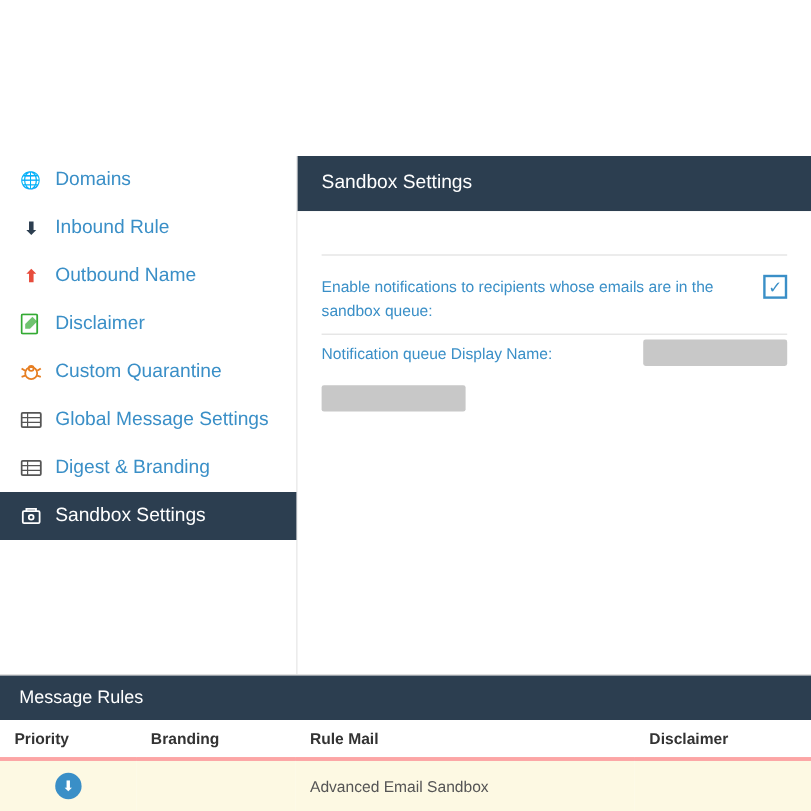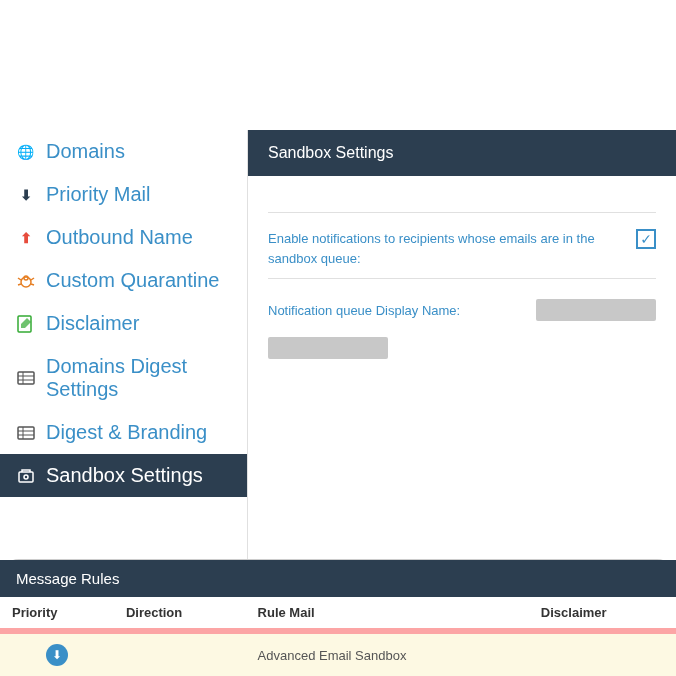--- a/index.html
+++ b/index.html
@@ -49,21 +49,21 @@
       background: #2c3e50;
       color: #fff;
     }
 
     .sidebar-item.active .sidebar-label {
       color: #fff;
     }
 
     .sidebar-label {
       color: #3a8fc7;
-      font-size: 20px;
+      font-size: 16px;
     }
 
     .sidebar-item.active .sidebar-label {
       color: #fff;
     }
 
     .icon {
       width: 20px;
       height: 20px;
       display: flex;
@@ -125,59 +125,58 @@
     .text-input-placeholder {
       width: 120px;
       height: 22px;
       background: #c8c8c8;
       border-radius: 2px;
     }
 
     .enable-row {
       display: flex;
       align-items: flex-start;
-      margin-bottom: 20px;
+      margin-bottom: 4px;
       padding-bottom: 10px;
       border-bottom: 1px solid #e0e0e0;
     }
 
     .enable-text {
       color: #3a8fc7;
       font-size: 13px;
       flex: 1;
       line-height: 1.5;
     }
 
     .divider {
       border-top: 1px solid #e0e0e0;
       margin-bottom: 16px;
     }
 
     
     .message-rules-section {
       background: #fff;
       border-top: 1px solid #ccc;
-      border-radius: 19px;
     }
 
     .message-rules-header {
       background: #2c3e50;
       color: #fff;
       padding: 10px 16px;
       font-size: 15px;
     }
 
     .rules-table {
       width: 100%;
       border-collapse: collapse;
     }
 
     .rules-table th {
       background: #fff;
-      border-bottom: 6px solid #fca5a5;
+      border-bottom: 3px solid #fca5a5;
       padding: 8px 12px;
       text-align: left;
       font-weight: bold;
       font-size: 13px;
       color: #333;
     }
 
     .rules-table td {
       padding: 10px 12px;
       font-size: 13px;
@@ -225,62 +224,62 @@
 
     <div class="sidebar">
 
       <div class="sidebar-item">
         <span class="icon globe-icon">🌐</span>
         <span class="sidebar-label">Domains</span>
       </div>
 
       <div class="sidebar-item">
         <span class="icon arrow-down-icon">⬇</span>
-        <span class="sidebar-label">Priority Mail</span>
+        <span class="sidebar-label">Inbound Rule</span>
       </div>
 
       <div class="sidebar-item">
         <span class="icon arrow-up-icon">⬆</span>
         <span class="sidebar-label">Outbound Name</span>
+      </div>
+
+      <div class="sidebar-item">
+        <span class="icon edit-icon">
+          <svg width="18" height="18" viewBox="0 0 18 18" fill="none">
+            <rect x="1" y="1" width="13" height="16" rx="1" stroke="#3a3" stroke-width="1.5" fill="none"></rect>
+            <path d="M10 3 L14 7 L8 13 L4 13 L4 9 Z" fill="#3a3" opacity="0.7"></path>
+          </svg>
+        </span>
+        <span class="sidebar-label">Disclaimer</span>
       </div>
 
       <div class="sidebar-item">
         <span class="icon bug-icon">
           <svg width="18" height="18" viewBox="0 0 18 18" fill="none">
             <circle cx="9" cy="10" r="5" stroke="#e67e22" stroke-width="1.5" fill="none"></circle>
             <circle cx="9" cy="6" r="2" stroke="#e67e22" stroke-width="1.5" fill="none"></circle>
             <line x1="4" y1="8" x2="1" y2="6" stroke="#e67e22" stroke-width="1.5"></line>
             <line x1="14" y1="8" x2="17" y2="6" stroke="#e67e22" stroke-width="1.5"></line>
             <line x1="4" y1="12" x2="1" y2="13" stroke="#e67e22" stroke-width="1.5"></line>
             <line x1="14" y1="12" x2="17" y2="13" stroke="#e67e22" stroke-width="1.5"></line>
           </svg>
         </span>
         <span class="sidebar-label">Custom Quarantine</span>
       </div>
 
       <div class="sidebar-item">
-        <span class="icon edit-icon">
-          <svg width="18" height="18" viewBox="0 0 18 18" fill="none">
-            <rect x="1" y="1" width="13" height="16" rx="1" stroke="#3a3" stroke-width="1.5" fill="none"></rect>
-            <path d="M10 3 L14 7 L8 13 L4 13 L4 9 Z" fill="#3a3" opacity="0.7"></path>
-          </svg>
-        </span>
-        <span class="sidebar-label">Disclaimer</span>
-      </div>
-
-      <div class="sidebar-item">
         <span class="icon table-icon">
           <svg width="18" height="18" viewBox="0 0 18 18" fill="none">
             <rect x="1" y="3" width="16" height="12" rx="1" stroke="#555" stroke-width="1.5" fill="none"></rect>
             <line x1="1" y1="7" x2="17" y2="7" stroke="#555" stroke-width="1"></line>
             <line x1="1" y1="11" x2="17" y2="11" stroke="#555" stroke-width="1"></line>
             <line x1="6" y1="3" x2="6" y2="15" stroke="#555" stroke-width="1"></line>
           </svg>
         </span>
-        <span class="sidebar-label">Domains Digest Settings</span>
+        <span class="sidebar-label">Global Message Settings</span>
       </div>
 
       <div class="sidebar-item">
         <span class="icon table-icon">
           <svg width="18" height="18" viewBox="0 0 18 18" fill="none">
             <rect x="1" y="3" width="16" height="12" rx="1" stroke="#555" stroke-width="1.5" fill="none"></rect>
             <line x1="1" y1="7" x2="17" y2="7" stroke="#555" stroke-width="1"></line>
             <line x1="1" y1="11" x2="17" y2="11" stroke="#555" stroke-width="1"></line>
             <line x1="6" y1="3" x2="6" y2="15" stroke="#555" stroke-width="1"></line>
           </svg>
@@ -329,21 +328,21 @@
   </div>
 
   <div class="message-rules-section">
     <div class="message-rules-header">
       <span>Message Rules</span>
     </div>
     <table class="rules-table">
       <thead>
         <tr>
           <th>Priority</th>
-          <th>Direction</th>
+          <th>Branding</th>
           <th>Rule Mail</th>
           <th>Disclaimer</th>
         </tr>
       </thead>
       <tbody>
         <tr class="highlighted">
           <td>
             <div class="priority-icon">
               <div class="down-circle">⬇</div>
             </div>

